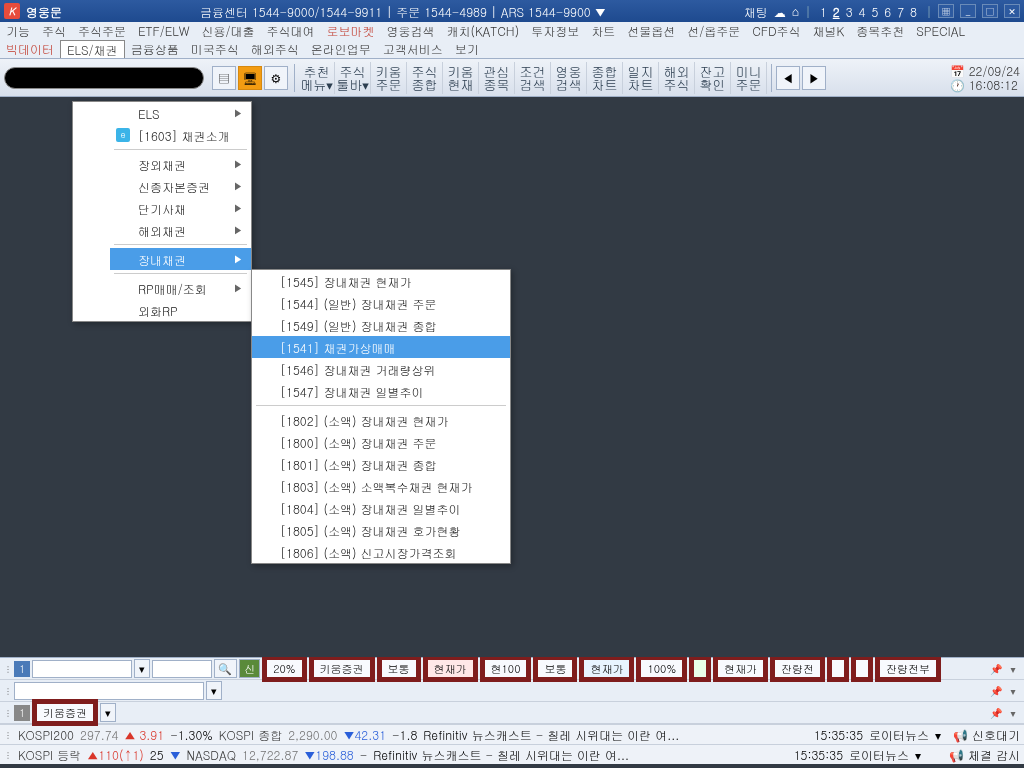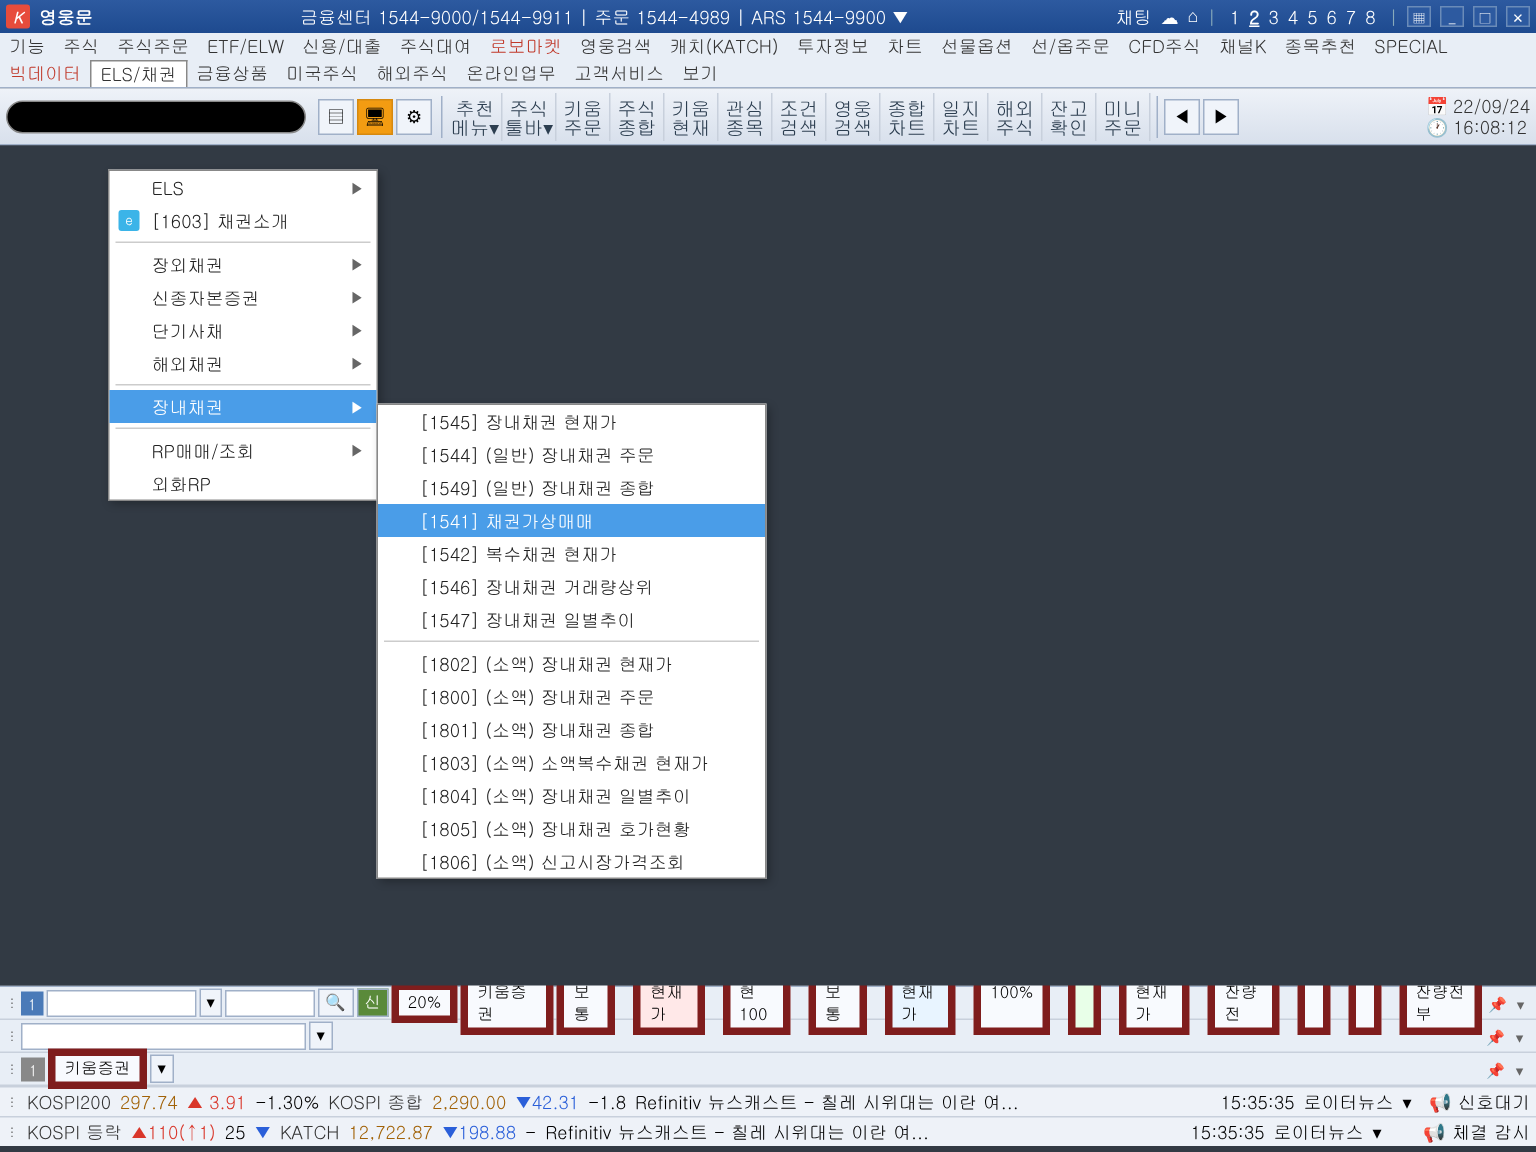--- a/index.html
+++ b/index.html
@@ -20,40 +20,40 @@
 .toolbar{height:38px;background:linear-gradient(#eef2f8,#d8e0ec);border-bottom:1px solid #a0b0c8;display:flex;align-items:center;padding:0 4px;}
 .toolbar .searchbox{width:200px;height:22px;border:1px solid #888;border-radius:11px;background:#000;margin-right:8px;}
 .toolbar .iconbtn{width:24px;height:24px;border:1px solid #a0b0c8;background:#f0f4fa;margin-right:2px;display:flex;align-items:center;justify-content:center;cursor:pointer;}
 .toolbar .iconbtn.highlight{background:#f39c12;border-color:#d68910;}
 .toolbar .sep{width:1px;height:28px;background:#a0b0c8;margin:0 4px;}
 .toolbar .tbtn{width:36px;height:32px;text-align:center;font-size:13px;line-height:13px;color:#2c3e50;cursor:pointer;padding-top:3px;border-right:1px solid #c8d0dc;}
 .toolbar .datetime{margin-left:auto;font-size:11px;color:#333;line-height:14px;}
 .toolbar .datetime .d{display:flex;align-items:center;gap:3px;}
 .workspace{position:relative;height:560px;background:#323a44;}
 .dropdown{position:absolute;background:#fff;border:1px solid #888;box-shadow:2px 2px 6px rgba(0,0,0,0.3);z-index:10;}
-.dropdown.menu1{left:72px;top:16px;width:180px;}
+.dropdown.menu1{left:72px;top:4px;width:180px;padding-left:37px;}
 .dropdown.menu2{left:251px;top:172px;width:260px;}
 .dritem{display:flex;align-items:center;height:22px;padding:0 20px 0 28px;cursor:pointer;position:relative;color:#222;}
 .dritem.highlight{background:#4a9de8;color:#fff;}
 .dritem .arrow{position:absolute;right:8px;font-size:10px;color:#666;}
 .dritem.highlight .arrow{color:#fff;}
 .dritem .ie{position:absolute;left:6px;width:14px;height:14px;background:#3bb4e8;border-radius:2px;font-size:9px;color:#fff;text-align:center;line-height:14px;}
 .drsep{height:1px;background:#ccc;margin:3px 4px;}
 .docksection{background:#e8eef6;border-top:1px solid #a0b0c8;}
 .dockrow{display:flex;align-items:center;height:22px;padding:0 4px;gap:2px;border-bottom:1px solid #c8d0dc;}
 .dockrow .num{width:16px;height:16px;background:#4a7ab8;color:#fff;text-align:center;line-height:16px;font-size:10px;}
 .dockrow input{height:18px;border:1px solid #a0b0c8;padding:0 2px;font-size:11px;}
 .dockrow .btn{padding:1px 4px;border:1px solid #a0b0c8;background:#f0f4fa;font-size:11px;cursor:pointer;}
 .dockrow .cell{padding:1px 6px;border:5px solid #7f1d1d;font-size:11px;background:#f8fafe;}
 .dockrow .cell.pink{background:#ffe8e8;}
 .dockrow .cell.blue{background:#e8f4ff;}
 .dockrow .cell.green{background:#e8ffe8;}
 .ticker{height:20px;display:flex;align-items:center;padding:0 4px;font-size:11px;gap:6px;border-top:1px solid #c8d0dc;background:#eef2f8;}
 .ticker .lbl{color:#333;}
-.ticker .val{color:#a16207;}
+.ticker .val{color:#737373;}
 .ticker .up{color:#d9362a;}
 .ticker .down{color:#2a5fd9;}
 .ticker .news{flex:1;overflow:hidden;white-space:nowrap;}
 .handle{width:8px;font-size:8px;color:#666;text-align:center;}
 .pinicon{width:14px;height:14px;font-size:10px;color:#666;text-align:center;cursor:pointer;}
 </style>
 </head>
 <body>
 
 <div class="titlebar">
@@ -190,23 +190,20 @@
       <div class="dritem">
         <span>[1544] (일반) 장내채권 주문</span>
       </div>
       <div class="dritem">
         <span>[1549] (일반) 장내채권 종합</span>
       </div>
       <div class="dritem highlight">
         <span>[1541] 채권가상매매</span>
       </div>
       <div class="dritem">
-        <span>[1542] 복수채권 현재가</span>
-      </div>
-      <div class="dritem">
         <span>[1546] 장내채권 거래량상위</span>
       </div>
       <div class="dritem">
         <span>[1547] 장내채권 일별추이</span>
       </div>
       <div class="drsep"></div>
       <div class="dritem">
         <span>[1802] (소액) 장내채권 현재가</span>
       </div>
       <div class="dritem">
@@ -234,21 +231,21 @@
   <div class="dockrow">
     <span class="handle">⋮</span>
     <span class="num">1</span>
     <input style="width: 100px;">
     <span class="btn">▾</span>
     <input style="width: 60px;">
     <span class="btn">🔍</span>
     <span class="btn" style="background:#5a8a3a;color:#fff">신</span>
     <span class="cell">20%</span>
     <span class="cell">키움증권</span>
-    <span id="dockcells" style="display:flex;gap:12px;">
+    <span id="dockcells" style="display:flex;gap:2px;">
         <span class="cell ">보통</span>
         <span class="cell pink">현재가</span>
         <span class="cell ">현100</span>
         <span class="cell ">보통</span>
         <span class="cell blue">현재가</span>
         <span class="cell ">100%</span>
         <span class="cell green"></span>
         <span class="cell ">현재가</span>
         <span class="cell ">잔량전</span>
         <span class="cell "></span>
@@ -292,21 +289,21 @@
         <span>로이터뉴스</span>
         <span>▾</span>
         <span style="margin-left:6px">📢 신호대기</span>
       </div>
       <div class="ticker">
         <span class="handle">⋮</span>
         <span class="lbl">KOSPI 등락</span>
         <span class="val up">▲110(↑1)</span>
         <span class="">25</span>
         <span class="down">▼</span>
-        <span class="lbl">KATCH</span>
+        <span class="lbl">NASDAQ</span>
         <span class="val">12,722.87</span>
         <span class="down">▼198.88</span>
         <span>-</span>
         <span class="news">Refinitiv 뉴스캐스트 - 칠레 시위대는 이란 여...</span>
         <span>15:35:35</span>
         <span>로이터뉴스</span>
         <span>▾</span>
         <span style="margin-left:22px">📢 체결  감시</span>
       </div>
     </div>

